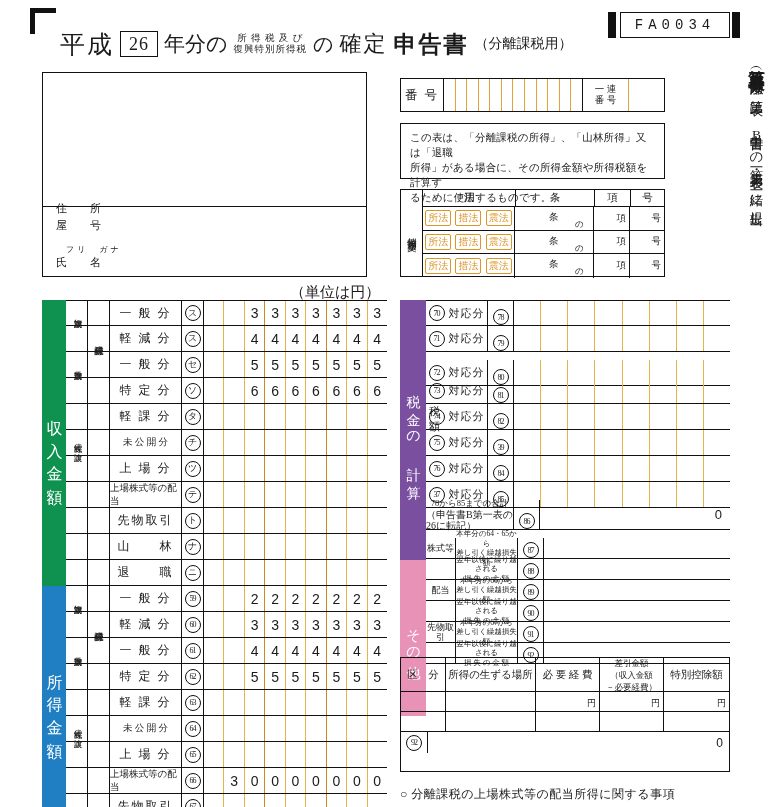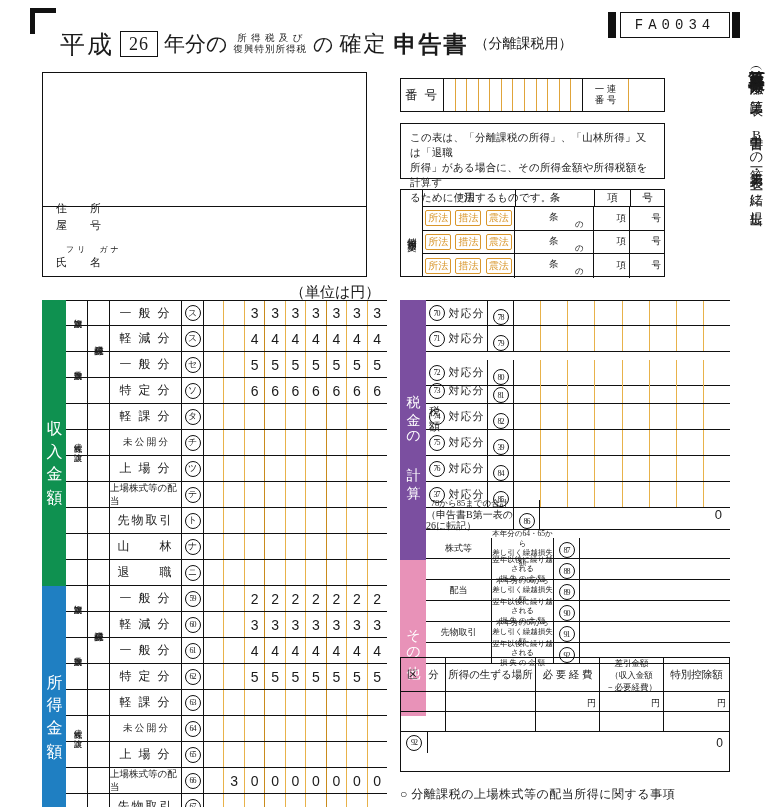--- a/index.html
+++ b/index.html
@@ -134,21 +134,21 @@
   .r-amt .d { flex:1; border-left:1px solid #e8b24a; display:flex; align-items:center; justify-content:flex-end;
               padding-right:3px; font-size:13px; font-family:"Liberation Sans", sans-serif; }
   .r-amt .d:first-child { border-left:none; }
   .rband { position:absolute; left:0; width:26px; color:#fff; display:flex; align-items:center; justify-content:center; font-size:14px; letter-spacing:2px; }
   .rband span { writing-mode:vertical-rl; text-orientation:upright; }
   .purp { background:#7b4fa0; }
   .pink { background:#e892b8; color:#fff; }
 
   .r-total-lbl { width:88px; border-right:1.1px solid #111; font-size:8.5px; line-height:11px;
                  display:flex; flex-direction:column; align-items:center; justify-content:center; }
-  .r-sub-lbl { width:66px; border-right:1px solid #111; font-size:8.5px; line-height:10px; text-align:center;
+  .r-sub-lbl { width:30px; border-right:1px solid #111; font-size:8.5px; line-height:10px; text-align:center;
                display:flex; align-items:center; justify-content:center; }
   .r-desc { width:62px; border-right:1px solid #111; font-size:7.5px; line-height:9.5px; text-align:center;
             display:flex; align-items:center; justify-content:center; }
 
   
   .sec-title { position:absolute; font-size:12px; letter-spacing:0.5px; }
 
   .lower-box { position:absolute; left:400px; top:657px; width:330px; height:115px; border:1.2px solid #111; }
   .lb-head { display:flex; height:34px; border-bottom:1px solid #111; }
   .lb-head div { display:flex; align-items:center; justify-content:center; border-left:1px solid #111;

